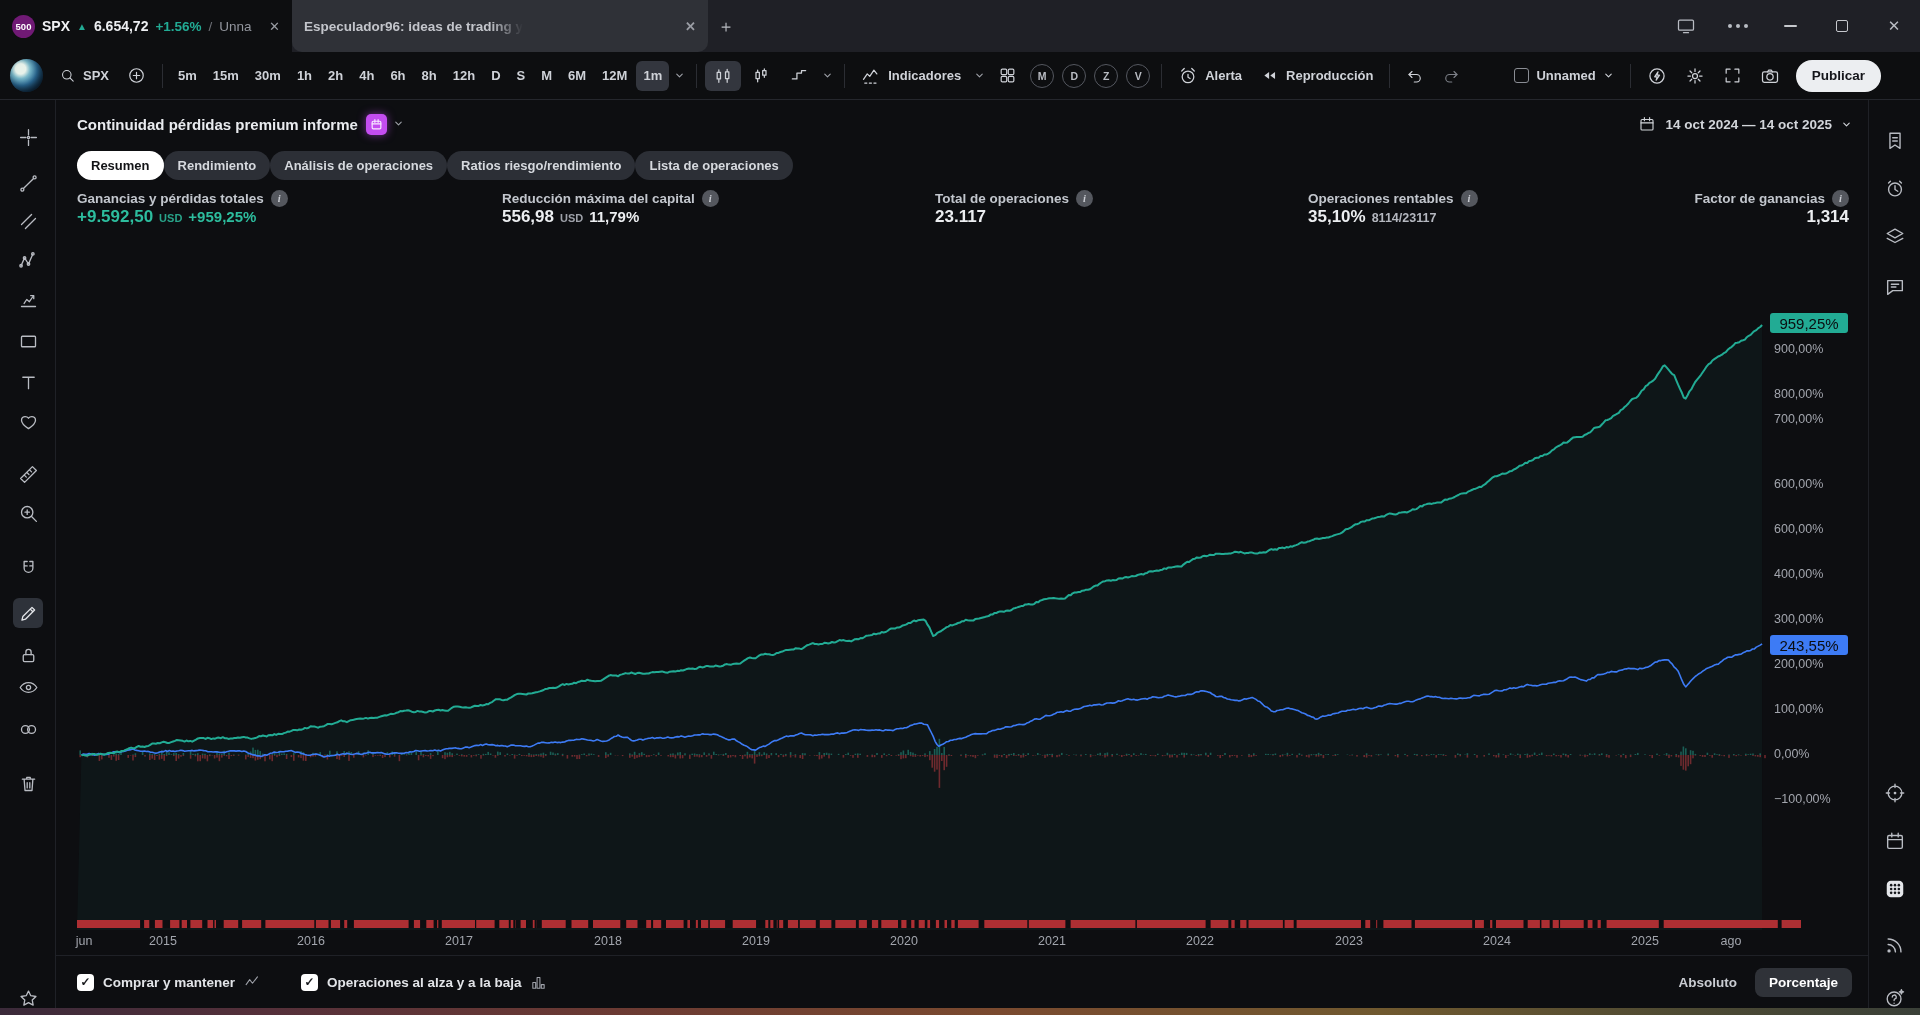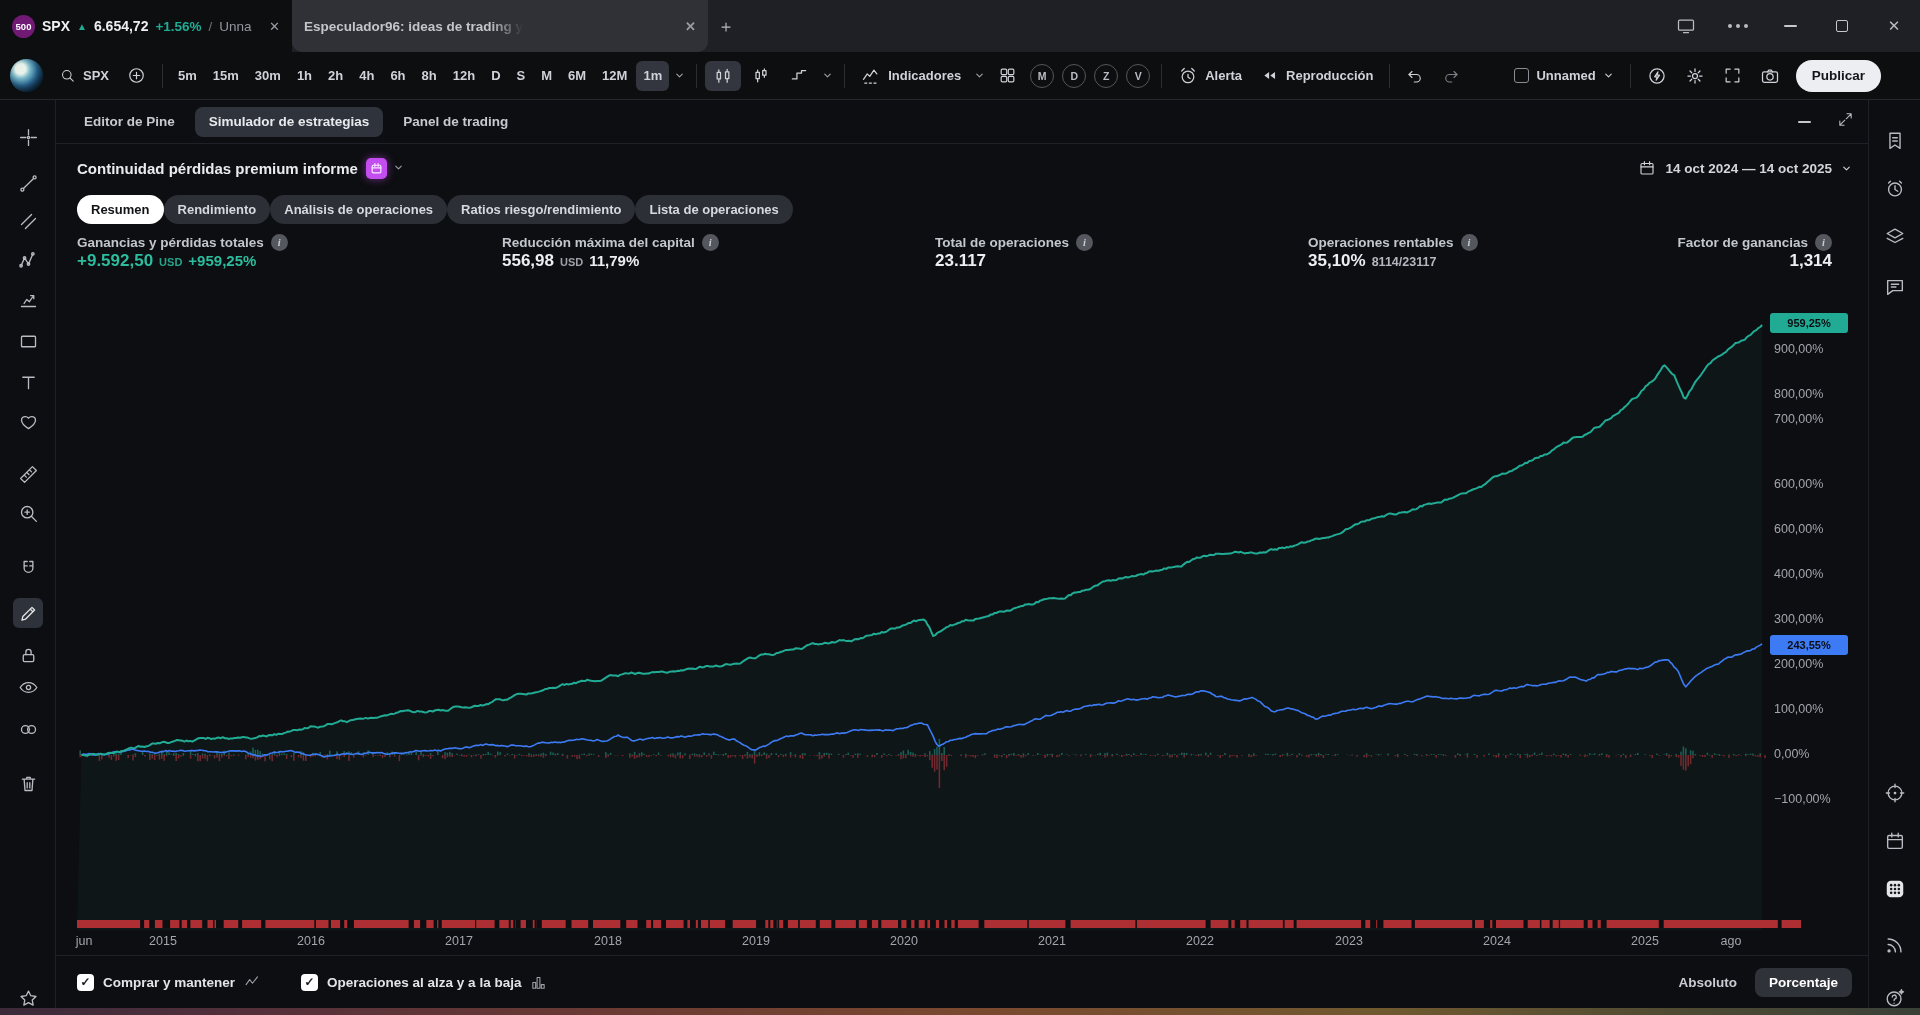--- a/index.html
+++ b/index.html
@@ -80,21 +80,21 @@
   .v1{font-size:17px;font-weight:700;}
   .vu{font-size:11px;font-weight:700;color:#9ea1a9;}
   .v2{font-size:15px;font-weight:600;}
   .v2small{font-size:12.5px;font-weight:600;color:#b4b7bf;}
   .pos .v1,.pos .v2{color:#2dbd9e;}
   .pos .vu{color:#2dbd9e;opacity:.85;}
   .chartsvg{position:absolute;left:0;top:0;z-index:0;}
   .ylab{position:absolute;left:1718px;width:80px;font-size:12.5px;color:#a2a5ad;z-index:1;}
   .xlab{position:absolute;top:834px;font-size:12.5px;color:#a2a5ad;transform:translateX(-50%);z-index:1;}
   .pricebadge{position:absolute;left:1714px;width:78px;height:20px;border-radius:3px;display:flex;align-items:center;
-    justify-content:center;font-size:11px;font-weight:700;color:#0b0d10;z-index:1;}
+    justify-content:center;font-size:15px;font-weight:400;color:#0b0d10;z-index:1;}
   
   .bottombar{position:absolute;left:0;top:855px;width:1812px;height:53px;border-top:1px solid #1f2127;
     display:flex;align-items:center;padding:0 16px 0 21px;z-index:3;background:#0d0e11;}
   .cbgroup{display:flex;align-items:center;gap:9px;margin-right:40px;font-size:13.5px;color:#e2e4e8;font-weight:600;}
   .cbox{width:17px;height:17px;border-radius:4px;background:#fff;color:#17181c;font-size:12px;font-weight:700;
     display:flex;align-items:center;justify-content:center;}
   .cbicon{color:#9fa2aa;}
   .toast{position:absolute;left:50%;transform:translateX(-50%);top:7px;height:38px;background:#3e434c;border-radius:7px;
     display:flex;align-items:center;gap:10px;padding:0 18px;font-size:14px;font-weight:700;color:#f0f1f4;box-shadow:0 4px 14px rgba(0,0,0,.4);}
   .spin{display:flex;gap:3px;}
@@ -1357,33 +1357,20 @@
         <rect x="898.7" y="820" width="3.2" height="8" fill="#0d0e11"></rect>
         <rect x="93.3" y="820" width="5.6" height="8" fill="#0d0e11"></rect>
         <rect x="146.2" y="820" width="4.8" height="8" fill="#0d0e11"></rect>
         <rect x="131.0" y="820" width="3.4" height="8" fill="#0d0e11"></rect>
         <rect x="1237.7" y="820" width="2.9" height="8" fill="#0d0e11"></rect>
         <rect x="564.3" y="820" width="5.7" height="8" fill="#0d0e11"></rect>
         <path d="M25.4 654.9L27.4 654.0L29.3 654.3L31.2 654.3L33.1 653.5L35.0 654.1L36.9 654.8L38.8 655.2L40.7 654.2L42.6 653.6L44.5 654.3L46.5 654.4L48.4 654.3L50.3 654.5L52.2 654.2L54.1 653.3L56.0 652.6L57.9 651.8L59.8 651.7L61.7 651.7L63.6 652.6L65.6 651.7L67.5 651.4L69.4 650.9L71.3 650.3L73.2 649.9L75.1 649.6L77.0 649.1L78.9 650.0L80.8 650.4L82.7 650.7L84.6 651.2L86.6 651.2L88.5 651.0L90.4 651.5L92.3 651.4L94.2 652.1L96.1 652.3L98.0 652.8L99.9 653.2L101.8 652.8L103.7 652.0L105.7 651.6L107.6 651.6L109.5 650.6L111.4 651.4L113.3 650.6L115.2 651.2L117.1 651.1L119.0 651.5L120.9 651.0L122.8 650.7L124.8 650.3L126.7 650.6L128.6 651.2L130.5 651.0L132.4 650.8L134.3 650.8L136.2 650.4L138.1 650.9L140.0 650.6L141.9 650.4L143.9 650.1L145.8 650.2L147.7 650.6L149.6 650.8L151.5 651.6L153.4 651.7L155.3 651.8L157.2 652.0L159.1 651.8L161.0 651.9L163.0 652.2L164.9 652.5L166.8 652.3L168.7 652.4L170.6 651.8L172.5 651.3L174.4 650.7L176.3 650.9L178.2 650.9L180.1 651.1L182.0 650.9L184.0 650.9L185.9 651.5L187.8 651.0L189.7 651.5L191.6 652.7L193.5 653.6L195.4 654.2L197.3 654.9L199.2 655.1L201.1 655.9L203.1 655.8L205.0 656.5L206.9 655.8L208.8 654.7L210.7 655.1L212.6 654.2L214.5 653.2L216.4 653.0L218.3 652.0L220.2 652.5L222.2 652.3L224.1 651.5L226.0 651.8L227.9 651.8L229.8 651.3L231.7 651.1L233.6 650.7L235.5 650.6L237.4 651.5L239.3 652.4L241.3 652.0L243.2 652.3L245.1 653.4L247.0 653.7L248.9 654.5L250.8 655.0L252.7 655.3L254.6 655.1L256.5 654.5L258.4 654.3L260.4 654.1L262.3 654.5L264.2 655.3L266.1 656.1L268.0 656.9L269.9 656.4L271.8 655.7L273.7 656.1L275.6 655.6L277.5 655.5L279.4 655.3L281.4 654.2L283.3 654.9L285.2 654.2L287.1 653.8L289.0 654.2L290.9 653.3L292.8 653.7L294.7 654.2L296.6 654.5L298.5 654.0L300.5 653.4L302.4 653.6L304.3 654.2L306.2 654.4L308.1 653.4L310.0 653.4L311.9 652.5L313.8 652.2L315.7 652.9L317.6 652.7L319.6 652.9L321.5 652.5L323.4 652.8L325.3 652.5L327.2 653.2L329.1 653.9L331.0 654.3L332.9 654.2L334.8 653.5L336.7 653.1L338.7 652.9L340.6 652.8L342.5 653.3L344.4 653.4L346.3 653.4L348.2 653.3L350.1 652.5L352.0 652.7L353.9 651.8L355.8 652.0L357.8 651.5L359.7 650.5L361.6 650.8L363.5 651.2L365.4 651.0L367.3 650.8L369.2 650.6L371.1 651.0L373.0 650.8L374.9 650.5L376.8 650.7L378.8 650.0L380.7 650.7L382.6 650.2L384.5 650.9L386.4 650.1L388.3 649.3L390.2 648.7L392.1 648.6L394.0 648.2L395.9 648.4L397.9 648.0L399.8 647.9L401.7 648.4L403.6 648.6L405.5 648.7L407.4 648.0L409.3 647.1L411.2 647.0L413.1 647.7L415.0 647.0L417.0 646.2L418.9 645.6L420.8 645.2L422.7 645.5L424.6 644.6L426.5 645.4L428.4 644.6L430.3 644.0L432.2 644.8L434.1 644.9L436.1 644.6L438.0 645.0L439.9 645.8L441.8 645.4L443.7 645.9L445.6 645.5L447.5 645.9L449.4 646.0L451.3 646.8L453.2 645.9L455.2 645.1L457.1 645.0L459.0 645.6L460.9 645.7L462.8 645.8L464.7 645.8L466.6 646.2L468.5 646.4L470.4 646.1L472.3 646.7L474.2 646.7L476.2 646.0L478.1 645.1L480.0 644.1L481.9 643.1L483.8 643.1L485.7 642.2L487.6 642.4L489.5 642.7L491.4 643.0L493.3 642.9L495.3 642.3L497.2 642.6L499.1 642.0L501.0 642.6L502.9 642.3L504.8 642.6L506.7 642.1L508.6 642.0L510.5 641.0L512.4 640.4L514.4 640.4L516.3 640.2L518.2 640.1L520.1 639.4L522.0 639.5L523.9 639.5L525.8 638.8L527.7 639.1L529.6 639.5L531.5 640.0L533.5 640.3L535.4 640.4L537.3 640.9L539.2 640.4L541.1 639.6L543.0 640.3L544.9 640.9L546.8 641.4L548.7 641.3L550.6 641.0L552.6 640.3L554.5 638.9L556.4 637.8L558.3 636.5L560.2 636.3L562.1 635.0L564.0 636.2L565.9 637.0L567.8 637.5L569.7 637.4L571.6 637.4L573.6 639.0L575.5 640.4L577.4 640.9L579.3 640.6L581.2 640.0L583.1 639.2L585.0 639.3L586.9 640.1L588.8 639.2L590.7 638.8L592.7 638.2L594.6 638.1L596.5 637.6L598.4 638.4L600.3 637.9L602.2 637.9L604.1 637.6L606.0 638.1L607.9 638.3L609.8 637.7L611.8 637.0L613.7 637.7L615.6 637.9L617.5 637.8L619.4 637.0L621.3 636.6L623.2 636.9L625.1 635.9L627.0 636.6L628.9 637.3L630.9 636.6L632.8 636.0L634.7 636.3L636.6 635.7L638.5 635.0L640.4 635.0L642.3 634.9L644.2 634.9L646.1 633.9L648.0 634.1L650.0 634.2L651.9 634.3L653.8 634.6L655.7 634.6L657.6 634.1L659.5 634.4L661.4 634.8L663.3 635.9L665.2 636.6L667.1 637.5L669.0 638.4L671.0 639.2L672.9 639.9L674.8 639.6L676.7 639.1L678.6 639.1L680.5 640.8L682.4 641.9L684.3 642.8L686.2 644.3L688.1 645.3L690.1 645.9L692.0 647.1L693.9 648.6L695.8 649.8L697.7 649.9L699.6 650.1L701.5 648.8L703.4 647.6L705.3 647.0L707.2 646.1L709.2 646.4L711.1 645.1L713.0 644.1L714.9 642.7L716.8 641.4L718.7 640.6L720.6 640.6L722.5 639.7L724.4 638.7L726.3 637.9L728.3 637.0L730.2 636.1L732.1 636.6L734.0 635.9L735.9 635.7L737.8 635.9L739.7 635.1L741.6 634.4L743.5 633.6L745.4 633.0L747.4 634.0L749.3 634.8L751.2 634.7L753.1 634.8L755.0 634.9L756.9 635.7L758.8 635.0L760.7 635.2L762.6 634.8L764.5 634.8L766.4 634.3L768.4 634.6L770.3 634.6L772.2 634.6L774.1 634.4L776.0 634.0L777.9 634.1L779.8 633.3L781.7 632.9L783.6 633.7L785.5 633.0L787.5 633.1L789.4 632.9L791.3 632.4L793.2 631.5L795.1 630.7L797.0 630.0L798.9 629.8L800.8 630.0L802.7 630.4L804.6 629.5L806.6 629.8L808.5 629.9L810.4 630.2L812.3 630.4L814.2 630.4L816.1 630.1L818.0 630.2L819.9 629.8L821.8 630.1L823.7 629.9L825.7 630.6L827.6 630.7L829.5 629.8L831.4 630.1L833.3 630.0L835.2 630.2L837.1 630.6L839.0 629.5L840.9 628.8L842.8 628.7L844.8 628.2L846.7 628.5L848.6 627.8L850.5 627.8L852.4 626.8L854.3 625.5L856.2 625.1L858.1 624.1L860.0 624.0L861.9 623.5L863.8 623.0L865.8 623.1L867.7 624.3L869.6 624.5L871.5 624.9L873.4 628.8L875.3 632.5L877.2 636.4L879.1 641.3L881.0 644.5L882.9 646.3L884.9 645.0L886.8 644.3L888.7 643.1L890.6 641.7L892.5 641.5L894.4 640.3L896.3 640.3L898.2 639.5L900.1 639.5L902.0 638.8L904.0 638.4L905.9 638.6L907.8 637.8L909.7 637.2L911.6 636.3L913.5 635.5L915.4 634.5L917.3 634.0L919.2 633.6L921.1 633.9L923.1 633.7L925.0 633.9L926.9 633.8L928.8 633.7L930.7 633.6L932.6 632.1L934.5 631.5L936.4 630.5L938.3 630.4L940.2 629.8L942.2 629.0L944.1 629.2L946.0 628.5L947.9 627.9L949.8 626.8L951.7 626.9L953.6 627.0L955.5 626.8L957.4 625.6L959.3 625.5L961.2 624.7L963.2 624.4L965.1 624.5L967.0 624.6L968.9 624.4L970.8 623.1L972.7 622.5L974.6 621.2L976.5 620.4L978.4 619.1L980.3 618.7L982.3 619.2L984.2 619.2L986.1 617.9L988.0 616.7L989.9 615.4L991.8 615.7L993.7 615.8L995.6 615.3L997.5 614.3L999.4 613.5L1001.4 612.2L1003.3 612.1L1005.2 611.8L1007.1 612.3L1009.0 611.2L1010.9 610.5L1012.8 611.2L1014.7 611.1L1016.6 609.9L1018.5 609.3L1020.5 609.1L1022.4 609.1L1024.3 608.6L1026.2 607.5L1028.1 606.5L1030.0 606.2L1031.9 605.9L1033.8 605.3L1035.7 605.7L1037.6 604.9L1039.6 604.9L1041.5 604.6L1043.4 604.3L1045.3 605.0L1047.2 604.8L1049.1 603.8L1051.0 603.0L1052.9 603.0L1054.8 602.9L1056.7 603.1L1058.6 602.9L1060.6 602.0L1062.5 600.8L1064.4 601.2L1066.3 600.8L1068.2 599.9L1070.1 599.3L1072.0 598.8L1073.9 599.4L1075.8 599.8L1077.7 599.3L1079.7 599.9L1081.6 600.1L1083.5 599.6L1085.4 599.0L1087.3 598.8L1089.2 598.6L1091.1 599.2L1093.0 598.1L1094.9 597.8L1096.8 596.8L1098.8 597.0L1100.7 597.4L1102.6 597.8L1104.5 597.5L1106.4 597.4L1108.3 596.2L1110.2 595.8L1112.1 594.9L1114.0 595.4L1115.9 595.9L1117.9 596.5L1119.8 596.9L1121.7 596.4L1123.6 596.3L1125.5 595.6L1127.4 595.5L1129.3 595.5L1131.2 594.4L1133.1 594.2L1135.0 594.4L1137.0 593.8L1138.9 592.5L1140.8 591.7L1142.7 592.0L1144.6 590.9L1146.5 590.8L1148.4 591.1L1150.3 591.5L1152.2 592.1L1154.1 592.5L1156.0 594.0L1158.0 595.0L1159.9 596.5L1161.8 596.7L1163.7 596.4L1165.6 596.2L1167.5 597.5L1169.4 597.9L1171.3 599.0L1173.2 599.2L1175.1 599.8L1177.1 600.0L1179.0 600.4L1180.9 600.3L1182.8 600.9L1184.7 600.6L1186.6 599.7L1188.5 598.8L1190.4 599.1L1192.3 598.6L1194.2 598.1L1196.2 597.5L1198.1 598.4L1200.0 599.4L1201.9 601.0L1203.8 601.5L1205.7 603.4L1207.6 605.3L1209.5 606.8L1211.4 607.3L1213.3 608.8L1215.3 611.0L1217.2 611.6L1219.1 611.8L1221.0 610.5L1222.9 610.2L1224.8 609.7L1226.7 609.7L1228.6 608.9L1230.5 608.3L1232.4 608.1L1234.4 608.8L1236.3 608.9L1238.2 609.5L1240.1 610.1L1242.0 610.5L1243.9 611.6L1245.8 612.8L1247.7 613.3L1249.6 614.0L1251.5 615.4L1253.4 615.8L1255.4 616.9L1257.3 617.2L1259.2 619.0L1261.1 619.1L1263.0 618.2L1264.9 616.9L1266.8 616.1L1268.7 616.2L1270.6 615.7L1272.5 615.0L1274.5 615.3L1276.4 614.1L1278.3 613.6L1280.2 613.2L1282.1 613.0L1284.0 612.0L1285.9 611.2L1287.8 611.2L1289.7 611.3L1291.6 610.3L1293.6 610.3L1295.5 609.8L1297.4 609.3L1299.3 609.8L1301.2 609.2L1303.1 608.5L1305.0 608.2L1306.9 608.8L1308.8 607.8L1310.7 607.2L1312.7 607.9L1314.6 608.6L1316.5 608.5L1318.4 607.8L1320.3 607.3L1322.2 606.1L1324.1 606.1L1326.0 606.4L1327.9 605.2L1329.8 604.8L1331.8 604.0L1333.7 603.6L1335.6 603.7L1337.5 604.0L1339.4 604.1L1341.3 604.1L1343.2 603.4L1345.1 603.4L1347.0 602.4L1348.9 601.8L1350.8 601.3L1352.8 601.3L1354.7 601.7L1356.6 601.7L1358.5 600.9L1360.4 599.9L1362.3 599.2L1364.2 598.9L1366.1 597.9L1368.0 597.2L1369.9 596.4L1371.9 596.1L1373.8 596.6L1375.7 596.6L1377.6 597.0L1379.5 596.6L1381.4 597.2L1383.3 597.3L1385.2 598.1L1387.1 598.5L1389.0 598.4L1391.0 598.5L1392.9 598.7L1394.8 598.2L1396.7 598.5L1398.6 598.7L1400.5 598.9L1402.4 598.4L1404.3 598.0L1406.2 598.4L1408.1 598.2L1410.1 598.2L1412.0 597.8L1413.9 597.7L1415.8 596.5L1417.7 595.4L1419.6 595.5L1421.5 595.7L1423.4 595.9L1425.3 594.9L1427.2 594.4L1429.2 594.3L1431.1 594.5L1433.0 594.3L1434.9 593.1L1436.8 591.9L1438.7 590.6L1440.6 590.3L1442.5 590.8L1444.4 591.0L1446.3 590.9L1448.2 589.8L1450.2 589.8L1452.1 588.9L1454.0 587.9L1455.9 588.5L1457.8 587.7L1459.7 588.2L1461.6 587.7L1463.5 586.9L1465.4 586.4L1467.3 586.8L1469.3 585.5L1471.2 584.4L1473.1 585.0L1475.0 585.3L1476.9 585.8L1478.8 585.5L1480.7 585.9L1482.6 585.4L1484.5 584.7L1486.4 584.2L1488.4 584.3L1490.3 584.2L1492.2 583.3L1494.1 583.0L1496.0 582.7L1497.9 582.4L1499.8 582.4L1501.7 581.2L1503.6 580.9L1505.5 581.0L1507.5 580.8L1509.4 579.7L1511.3 578.7L1513.2 577.4L1515.1 577.0L1517.0 577.3L1518.9 577.0L1520.8 577.8L1522.7 578.7L1524.6 579.6L1526.6 580.0L1528.5 580.5L1530.4 581.1L1532.3 579.5L1534.2 579.5L1536.1 577.9L1538.0 577.9L1539.9 576.2L1541.8 574.5L1543.7 574.6L1545.6 574.4L1547.6 574.1L1549.5 573.6L1551.4 572.4L1553.3 572.5L1555.2 571.4L1557.1 571.7L1559.0 571.9L1560.9 571.9L1562.8 570.6L1564.7 570.2L1566.7 569.9L1568.6 569.0L1570.5 568.9L1572.4 568.2L1574.3 568.6L1576.2 568.5L1578.1 568.6L1580.0 569.1L1581.9 569.6L1583.8 568.2L1585.8 568.6L1587.7 568.2L1589.6 567.4L1591.5 567.3L1593.4 566.3L1595.3 565.2L1597.2 563.6L1599.1 562.1L1601.0 562.0L1602.9 560.6L1604.9 560.6L1606.8 560.1L1608.7 559.9L1610.6 559.7L1612.5 560.1L1614.4 562.4L1616.3 564.2L1618.2 567.1L1620.1 568.7L1622.0 570.9L1624.0 575.5L1625.9 580.2L1627.8 584.3L1629.7 586.9L1631.6 584.7L1633.5 582.6L1635.4 580.3L1637.3 578.4L1639.2 576.5L1641.1 575.2L1643.0 573.7L1645.0 572.6L1646.9 571.0L1648.8 569.9L1650.7 568.4L1652.6 567.7L1654.5 566.9L1656.4 566.3L1658.3 565.1L1660.2 564.4L1662.1 564.3L1664.1 562.5L1666.0 561.1L1667.9 559.4L1669.8 558.5L1671.7 557.3L1673.6 557.1L1675.5 557.3L1677.4 556.0L1679.3 554.9L1681.2 554.9L1683.2 554.4L1685.1 554.2L1687.0 552.8L1688.9 552.1L1690.8 550.8L1692.7 550.9L1694.6 550.4L1696.5 549.0L1698.4 548.9L1700.3 547.1L1702.3 546.1L1704.2 545.1L1706.1 543.8" fill="none" stroke="#3d7bf5" stroke-width="1.6" stroke-linejoin="round"></path>
         <path d="M25.4 655.2L27.4 654.9L29.3 655.6L31.2 655.7L33.1 654.8L35.0 654.6L36.9 654.0L38.8 654.1L40.7 654.7L42.6 654.4L44.5 653.7L46.5 654.3L48.4 654.7L50.3 653.9L52.2 653.0L54.1 652.8L56.0 653.1L57.9 653.1L59.8 651.8L61.7 651.6L63.6 652.1L65.6 651.0L67.5 651.0L69.4 649.9L71.3 649.3L73.2 648.2L75.1 647.6L77.0 648.2L78.9 648.1L80.8 646.9L82.7 646.0L84.6 646.7L86.6 646.5L88.5 647.0L90.4 646.3L92.3 646.0L94.2 644.8L96.1 643.6L98.0 643.6L99.9 643.7L101.8 643.0L103.7 643.2L105.7 642.4L107.6 641.8L109.5 642.3L111.4 643.0L113.3 642.9L115.2 642.1L117.1 641.5L119.0 640.9L120.9 639.9L122.8 640.2L124.8 640.5L126.7 640.8L128.6 641.6L130.5 640.5L132.4 641.3L134.3 640.9L136.2 641.7L138.1 640.6L140.0 639.6L141.9 638.4L143.9 638.0L145.8 637.9L147.7 638.1L149.6 638.9L151.5 637.8L153.4 638.2L155.3 639.1L157.2 638.4L159.1 638.7L161.0 637.8L163.0 637.6L164.9 638.2L166.8 637.2L168.7 638.2L170.6 638.2L172.5 638.9L174.4 638.6L176.3 638.6L178.2 638.0L180.1 638.0L182.0 637.5L184.0 637.8L185.9 637.2L187.8 636.9L189.7 637.5L191.6 637.6L193.5 638.4L195.4 638.9L197.3 638.4L199.2 638.1L201.1 637.3L203.1 636.1L205.0 636.2L206.9 635.5L208.8 635.9L210.7 636.5L212.6 635.2L214.5 634.9L216.4 635.3L218.3 634.1L220.2 634.9L222.2 633.8L224.1 634.0L226.0 634.1L227.9 633.1L229.8 632.6L231.7 631.6L233.6 631.7L235.5 630.9L237.4 629.9L239.3 629.9L241.3 630.3L243.2 629.5L245.1 629.8L247.0 629.1L248.9 627.9L250.8 628.4L252.7 627.7L254.6 626.2L256.5 626.5L258.4 626.5L260.4 627.1L262.3 627.7L264.2 626.7L266.1 626.6L268.0 626.2L269.9 625.2L271.8 623.9L273.7 624.1L275.6 624.3L277.5 623.6L279.4 622.9L281.4 622.3L283.3 621.1L285.2 620.3L287.1 621.3L289.0 621.3L290.9 622.2L292.8 621.1L294.7 620.2L296.6 620.1L298.5 619.5L300.5 619.1L302.4 618.8L304.3 618.5L306.2 618.8L308.1 618.4L310.0 617.9L311.9 618.6L313.8 618.0L315.7 617.8L317.6 617.9L319.6 617.7L321.5 617.7L323.4 616.9L325.3 616.3L327.2 615.7L329.1 615.2L331.0 615.4L332.9 614.6L334.8 613.8L336.7 614.1L338.7 613.6L340.6 612.7L342.5 612.2L344.4 611.1L346.3 611.3L348.2 610.7L350.1 610.6L352.0 610.3L353.9 610.8L355.8 611.7L357.8 612.2L359.7 611.9L361.6 610.9L363.5 611.6L365.4 611.5L367.3 612.0L369.2 612.6L371.1 612.2L373.0 611.1L374.9 611.1L376.8 611.5L378.8 610.5L380.7 610.0L382.6 609.8L384.5 610.5L386.4 610.1L388.3 610.4L390.2 610.7L392.1 610.7L394.0 609.2L395.9 607.8L397.9 606.7L399.8 606.4L401.7 606.4L403.6 606.7L405.5 607.3L407.4 607.6L409.3 607.3L411.2 607.6L413.1 607.8L415.0 607.4L417.0 606.5L418.9 605.8L420.8 606.1L422.7 605.9L424.6 605.0L426.5 605.4L428.4 605.1L430.3 604.1L432.2 604.3L434.1 602.9L436.1 602.1L438.0 600.5L439.9 599.2L441.8 599.2L443.7 599.3L445.6 599.9L447.5 600.3L449.4 599.7L451.3 599.7L453.2 598.4L455.2 597.4L457.1 596.2L459.0 594.9L460.9 594.1L462.8 593.7L464.7 593.7L466.6 593.9L468.5 594.2L470.4 594.5L472.3 593.5L474.2 593.5L476.2 593.2L478.1 592.7L480.0 592.3L481.9 591.9L483.8 591.4L485.7 590.7L487.6 590.0L489.5 588.9L491.4 588.7L493.3 588.0L495.3 587.9L497.2 587.8L499.1 587.9L501.0 587.5L502.9 586.4L504.8 585.1L506.7 584.2L508.6 585.0L510.5 583.9L512.4 584.5L514.4 584.1L516.3 583.8L518.2 582.7L520.1 583.2L522.0 582.0L523.9 581.5L525.8 580.7L527.7 580.9L529.6 580.9L531.5 579.7L533.5 580.6L535.4 580.8L537.3 580.9L539.2 581.2L541.1 580.9L543.0 581.1L544.9 580.8L546.8 579.6L548.7 578.3L550.6 577.1L552.6 575.8L554.5 575.1L556.4 575.4L558.3 575.5L560.2 575.5L562.1 576.3L564.0 574.9L565.9 574.4L567.8 573.8L569.7 573.1L571.6 573.6L573.6 573.4L575.5 572.5L577.4 573.3L579.3 574.0L581.2 573.1L583.1 572.7L585.0 573.2L586.9 573.7L588.8 573.7L590.7 573.4L592.7 573.5L594.6 572.6L596.5 572.1L598.4 572.3L600.3 572.0L602.2 572.0L604.1 571.7L606.0 571.4L607.9 572.0L609.8 572.6L611.8 572.7L613.7 571.7L615.6 571.5L617.5 571.3L619.4 571.6L621.3 570.8L623.2 571.1L625.1 570.2L627.0 570.5L628.9 569.8L630.9 568.9L632.8 568.5L634.7 568.8L636.6 568.6L638.5 568.9L640.4 568.8L642.3 567.5L644.2 566.7L646.1 567.4L648.0 567.0L650.0 566.1L651.9 566.1L653.8 566.4L655.7 566.5L657.6 566.6L659.5 565.5L661.4 566.0L663.3 566.5L665.2 566.2L667.1 565.7L669.0 564.4L671.0 564.1L672.9 564.6L674.8 564.7L676.7 564.1L678.6 563.7L680.5 563.6L682.4 563.8L684.3 563.5L686.2 562.0L688.1 560.7L690.1 559.4L692.0 558.1L693.9 557.5L695.8 557.9L697.7 558.2L699.6 558.2L701.5 556.8L703.4 555.4L705.3 554.5L707.2 554.6L709.2 553.8L711.1 554.3L713.0 554.2L714.9 554.7L716.8 555.1L718.7 554.3L720.6 553.0L722.5 552.9L724.4 552.0L726.3 551.6L728.3 550.7L730.2 549.9L732.1 550.1L734.0 549.8L735.9 549.5L737.8 549.4L739.7 548.2L741.6 548.5L743.5 548.6L745.4 549.1L747.4 547.9L749.3 546.5L751.2 545.2L753.1 544.6L755.0 543.8L756.9 543.1L758.8 544.0L760.7 544.0L762.6 544.5L764.5 543.9L766.4 544.0L768.4 542.8L770.3 543.1L772.2 543.5L774.1 543.0L776.0 542.0L777.9 542.5L779.8 542.2L781.7 541.1L783.6 540.0L785.5 540.4L787.5 540.1L789.4 540.7L791.3 541.1L793.2 540.8L795.1 541.4L797.0 540.3L798.9 539.2L800.8 539.1L802.7 539.2L804.6 538.1L806.6 538.2L808.5 537.0L810.4 535.7L812.3 535.6L814.2 535.3L816.1 534.9L818.0 533.7L819.9 534.2L821.8 533.6L823.7 533.6L825.7 532.0L827.6 532.5L829.5 532.1L831.4 531.0L833.3 529.4L835.2 528.5L837.1 528.5L839.0 528.6L840.9 527.5L842.8 527.6L844.8 526.8L846.7 525.4L848.6 525.0L850.5 524.4L852.4 523.0L854.3 523.1L856.2 521.7L858.1 520.5L860.0 521.3L861.9 520.3L863.8 520.0L865.8 519.7L867.7 519.6L869.6 520.9L871.5 524.7L873.4 527.4L875.3 531.9L877.2 536.0L879.1 535.2L881.0 533.2L882.9 532.0L884.9 531.3L886.8 529.8L888.7 528.5L890.6 527.1L892.5 526.6L894.4 525.0L896.3 525.4L898.2 524.6L900.1 524.0L902.0 523.0L904.0 522.6L905.9 521.2L907.8 521.2L909.7 519.8L911.6 520.3L913.5 520.5L915.4 520.4L917.3 520.6L919.2 519.1L921.1 518.8L923.1 518.5L925.0 518.0L926.9 517.5L928.8 517.0L930.7 516.4L932.6 516.1L934.5 514.6L936.4 514.6L938.3 513.1L940.2 513.1L942.2 512.0L944.1 511.4L946.0 511.4L947.9 511.8L949.8 510.8L951.7 510.5L953.6 510.8L955.5 510.0L957.4 508.4L959.3 508.0L961.2 507.4L963.2 506.7L965.1 506.1L967.0 506.0L968.9 504.6L970.8 504.5L972.7 504.1L974.6 504.5L976.5 504.6L978.4 503.8L980.3 502.0L982.3 502.3L984.2 500.6L986.1 500.0L988.0 499.3L989.9 499.1L991.8 498.6L993.7 498.2L995.6 498.3L997.5 497.9L999.4 498.3L1001.4 498.6L1003.3 498.8L1005.2 498.6L1007.1 498.7L1009.0 498.4L1010.9 496.7L1012.8 494.9L1014.7 495.2L1016.6 493.3L1018.5 492.5L1020.5 492.5L1022.4 492.1L1024.3 491.9L1026.2 490.7L1028.1 490.6L1030.0 489.7L1031.9 489.8L1033.8 489.3L1035.7 488.0L1037.6 486.5L1039.6 485.6L1041.5 485.5L1043.4 483.8L1045.3 482.5L1047.2 481.4L1049.1 481.2L1051.0 480.4L1052.9 480.3L1054.8 480.8L1056.7 480.1L1058.6 480.2L1060.6 480.1L1062.5 478.5L1064.4 478.3L1066.3 478.6L1068.2 477.5L1070.1 477.1L1072.0 477.5L1073.9 476.9L1075.8 476.1L1077.7 476.3L1079.7 476.0L1081.6 475.0L1083.5 474.4L1085.4 474.0L1087.3 474.6L1089.2 473.3L1091.1 472.9L1093.0 471.5L1094.9 471.3L1096.8 471.5L1098.8 470.9L1100.7 470.6L1102.6 470.8L1104.5 470.0L1106.4 469.7L1108.3 468.4L1110.2 468.9L1112.1 467.6L1114.0 467.5L1115.9 467.4L1117.9 466.9L1119.8 466.5L1121.7 466.2L1123.6 466.4L1125.5 466.4L1127.4 464.6L1129.3 463.1L1131.2 461.7L1133.1 462.1L1135.0 460.5L1137.0 459.1L1138.9 458.8L1140.8 457.4L1142.7 457.7L1144.6 457.6L1146.5 456.2L1148.4 455.8L1150.3 456.3L1152.2 455.6L1154.1 454.7L1156.0 455.0L1158.0 455.0L1159.9 453.7L1161.8 453.8L1163.7 453.7L1165.6 454.1L1167.5 454.1L1169.4 453.7L1171.3 453.8L1173.2 453.4L1175.1 453.4L1177.1 452.6L1179.0 451.7L1180.9 452.1L1182.8 452.5L1184.7 451.8L1186.6 452.6L1188.5 453.4L1190.4 453.0L1192.3 453.0L1194.2 452.4L1196.2 452.6L1198.1 453.2L1200.0 453.5L1201.9 453.4L1203.8 452.5L1205.7 452.8L1207.6 452.2L1209.5 452.6L1211.4 451.4L1213.3 450.0L1215.3 449.1L1217.2 449.7L1219.1 449.2L1221.0 449.7L1222.9 448.1L1224.8 447.9L1226.7 447.6L1228.6 448.2L1230.5 447.0L1232.4 447.5L1234.4 446.3L1236.3 446.7L1238.2 445.7L1240.1 445.1L1242.0 444.3L1243.9 443.2L1245.8 442.2L1247.7 442.8L1249.6 442.6L1251.5 441.6L1253.4 441.2L1255.4 440.4L1257.3 439.8L1259.2 438.7L1261.1 438.5L1263.0 438.9L1264.9 438.6L1266.8 438.0L1268.7 438.1L1270.6 437.5L1272.5 437.5L1274.5 436.6L1276.4 436.1L1278.3 435.2L1280.2 434.6L1282.1 434.1L1284.0 433.6L1285.9 432.6L1287.8 431.1L1289.7 429.3L1291.6 429.1L1293.6 428.2L1295.5 427.2L1297.4 425.6L1299.3 424.3L1301.2 424.2L1303.1 423.3L1305.0 421.9L1306.9 421.4L1308.8 421.5L1310.7 420.2L1312.7 420.3L1314.6 419.3L1316.5 418.4L1318.4 418.3L1320.3 417.6L1322.2 416.9L1324.1 416.8L1326.0 416.3L1327.9 416.6L1329.8 415.2L1331.8 414.1L1333.7 413.4L1335.6 413.8L1337.5 414.2L1339.4 414.6L1341.3 414.0L1343.2 412.7L1345.1 412.5L1347.0 412.2L1348.9 412.1L1350.8 412.5L1352.8 411.6L1354.7 410.7L1356.6 409.3L1358.5 409.6L1360.4 409.1L1362.3 407.7L1364.2 406.1L1366.1 406.4L1368.0 404.9L1369.9 404.4L1371.9 403.8L1373.8 403.5L1375.7 403.9L1377.6 403.3L1379.5 403.0L1381.4 402.4L1383.3 402.5L1385.2 402.6L1387.1 400.9L1389.0 399.6L1391.0 399.8L1392.9 398.8L1394.8 398.6L1396.7 397.9L1398.6 397.0L1400.5 395.9L1402.4 395.0L1404.3 393.9L1406.2 393.4L1408.1 393.3L1410.1 393.2L1412.0 391.7L1413.9 390.9L1415.8 390.0L1417.7 389.1L1419.6 388.7L1421.5 387.9L1423.4 386.8L1425.3 386.9L1427.2 385.3L1429.2 384.2L1431.1 382.3L1433.0 380.7L1434.9 378.9L1436.8 377.3L1438.7 376.3L1440.6 376.2L1442.5 375.5L1444.4 374.6L1446.3 373.5L1448.2 373.8L1450.2 373.5L1452.1 372.4L1454.0 371.2L1455.9 370.9L1457.8 369.5L1459.7 368.8L1461.6 367.4L1463.5 365.7L1465.4 365.6L1467.3 364.5L1469.3 362.8L1471.2 363.0L1473.1 361.1L1475.0 360.8L1476.9 360.1L1478.8 358.3L1480.7 357.7L1482.6 357.7L1484.5 356.1L1486.4 356.0L1488.4 354.5L1490.3 354.6L1492.2 353.6L1494.1 352.4L1496.0 350.4L1497.9 349.4L1499.8 347.5L1501.7 346.4L1503.6 345.5L1505.5 344.4L1507.5 342.5L1509.4 342.7L1511.3 342.4L1513.2 340.9L1515.1 339.1L1517.0 337.6L1518.9 337.2L1520.8 337.0L1522.7 337.1L1524.6 336.9L1526.6 336.7L1528.5 335.0L1530.4 334.3L1532.3 333.0L1534.2 332.4L1536.1 330.4L1538.0 328.0L1539.9 327.6L1541.8 327.2L1543.7 326.8L1545.6 324.8L1547.6 322.6L1549.5 320.3L1551.4 320.0L1553.3 319.1L1555.2 318.1L1557.1 315.9L1559.0 315.0L1560.9 313.8L1562.8 312.8L1564.7 310.1L1566.7 309.2L1568.6 307.0L1570.5 305.4L1572.4 303.5L1574.3 301.0L1576.2 299.0L1578.1 298.4L1580.0 297.9L1581.9 296.3L1583.8 293.6L1585.8 290.5L1587.7 289.3L1589.6 286.2L1591.5 285.2L1593.4 282.8L1595.3 281.8L1597.2 280.6L1599.1 278.7L1601.0 275.4L1602.9 272.6L1604.9 269.7L1606.8 266.4L1608.7 265.3L1610.6 267.4L1612.5 269.6L1614.4 272.0L1616.3 274.1L1618.2 275.1L1620.1 279.8L1622.0 284.4L1624.0 288.8L1625.9 292.8L1627.8 297.6L1629.7 298.6L1631.6 295.3L1633.5 291.3L1635.4 289.2L1637.3 285.4L1639.2 282.0L1641.1 279.7L1643.0 277.3L1645.0 274.8L1646.9 272.0L1648.8 269.2L1650.7 266.3L1652.6 264.2L1654.5 263.1L1656.4 260.5L1658.3 259.1L1660.2 257.8L1662.1 256.5L1664.1 255.7L1666.0 254.7L1667.9 253.1L1669.8 252.2L1671.7 249.8L1673.6 248.2L1675.5 247.1L1677.4 245.3L1679.3 243.1L1681.2 242.8L1683.2 242.3L1685.1 240.7L1687.0 240.2L1688.9 239.6L1690.8 237.2L1692.7 235.8L1694.6 234.9L1696.5 232.8L1698.4 231.1L1700.3 230.1L1702.3 228.1L1704.2 227.0L1706.1 225.0" fill="none" stroke="#22ab94" stroke-width="2" stroke-linejoin="round"></path>
       </svg>
 
-    <div class="paneltabs" id="paneltabs">
-        <div class="ptab">Editor de Pine</div>
-        <div class="ptab on">Simulador de estrategias</div>
-        <div class="ptab">Panel de trading</div>
-        <div class="pt-right">
-        <span>
-            <span class="minbar" style="display:block"></span>
-          </span>
-        <span><svg class="ic" width="17" height="17" viewBox="0 0 24 24">
-              <path d="M14 4h6v6M10 20H4v-6M20 4l-7 7M4 20l7-7"></path>
-            </svg></span>
-      </div>
-      </div>
 
     <div class="reportrow">
       <span class="rtitle">Continuidad pérdidas premium informe</span>
       <span class="purpleic">
         <svg class="ic" width="13" height="13" viewBox="0 0 24 24" style="stroke-width:2.2">
             <rect x="4" y="6" width="16" height="14" rx="2"></rect>
             <path d="M4 11h16M9 3v5M15 3v5"></path>
           </svg>
       </span>
       <span class="rchev">
@@ -1447,21 +1434,21 @@
       <div class="statlab" style="">
             <span>Operaciones rentables</span>
             <span class="info">i</span>
           </div>
       <div class="statval" style="">
         <span class="v1">35,10%</span>
 
         <span class="v2small">8114/23117</span>
       </div>
         </div>
-        <div class="stat " style="right:36px;text-align:right;">
+        <div class="stat " style="right:19px;text-align:right;">
       <div class="statlab" style="justify-content:flex-end;">
             <span>Factor de ganancias</span>
             <span class="info">i</span>
           </div>
       <div class="statval" style="justify-content:flex-end;">
         <span class="v1">1,314</span>
 
       </div>
         </div>
       </div>

